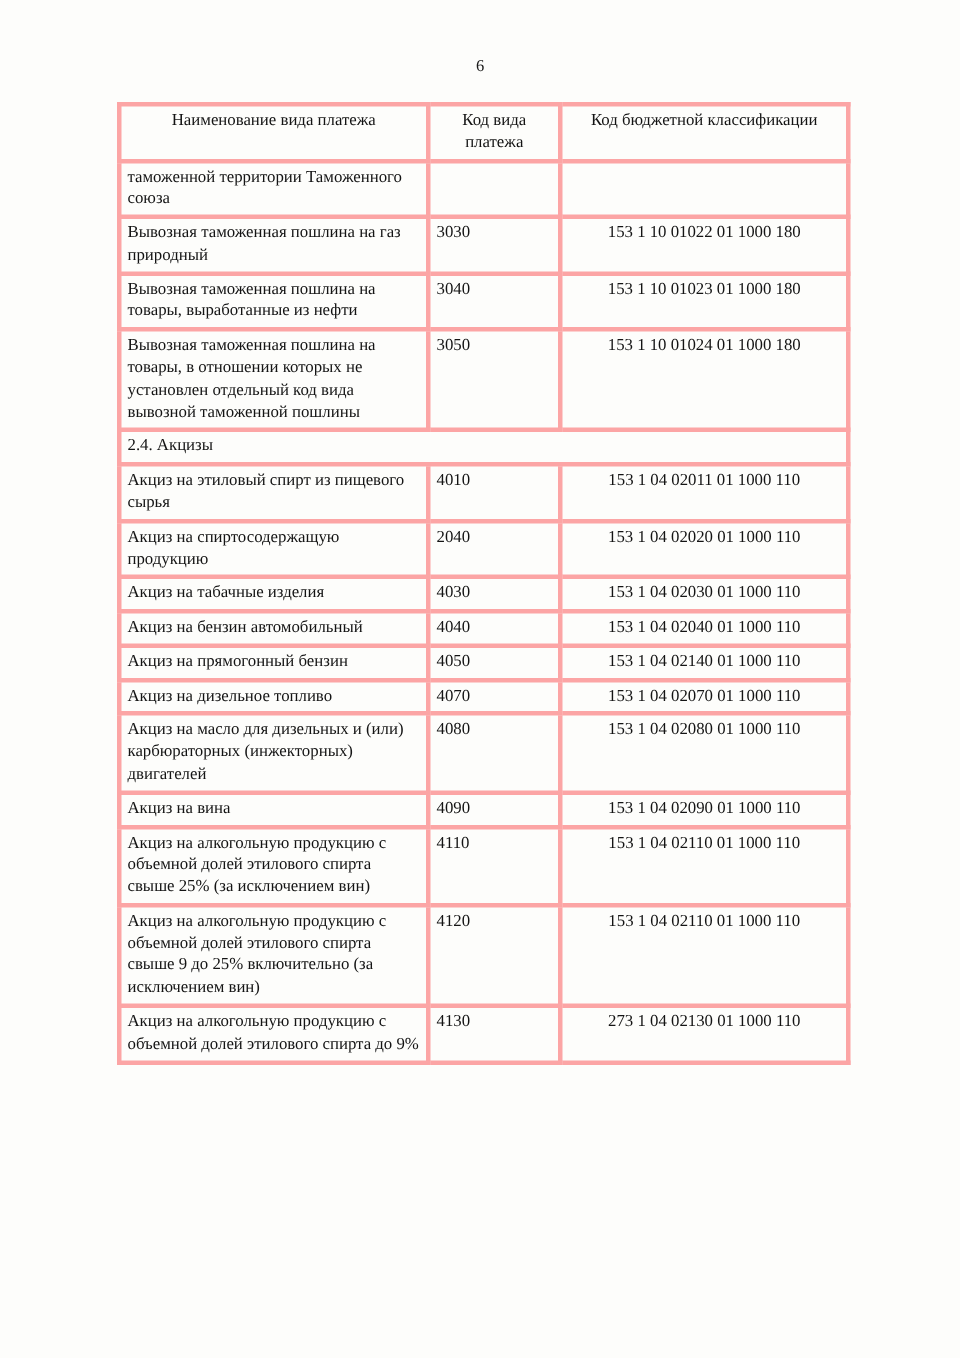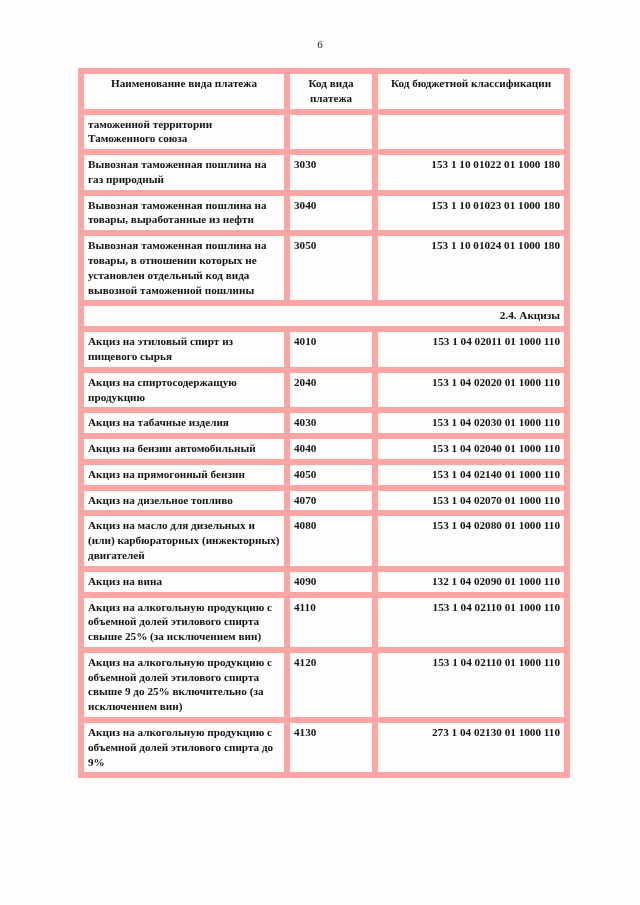--- a/index.html
+++ b/index.html
@@ -37,52 +37,51 @@
     top: 68px;
     left: 78px;
     width: 486px;
   }
   table.doc-table {
     border-collapse: collapse;
     width: 486px;
     table-layout: fixed;
   }
   table.doc-table td, table.doc-table th {
-    border: 6px solid #fca5a5;
+    border: 3px solid #fca5a5;
     vertical-align: top;
     padding: 2px 4px 3px 4px;
     font-size: 11.2px;
     line-height: 1.32;
     font-family: "Liberation Serif", "DejaVu Serif", serif;
     color: #141414;
-    font-weight: bold;
   }
   col.c1 { width: 206px; }
   col.c2 { width: 88px; }
   col.c3 { width: 192px; }
 
   th.head {
     text-align: center;
     font-weight: normal;
     padding: 5px 4px 6px 4px;
     font-size: 11.2px;
   }
   td.c-name {
     text-align: left;
     padding-left: 7px;
   }
   td.c-code {
     text-align: left;
   }
   td.c-budget {
-    text-align: right;
+    text-align: center;
     padding-left: 10px;
   }
   td.section {
-    text-align: right;
+    text-align: left;
     font-size: 11.2px;
     padding: 3px 0 4px 0;
   }
 </style>
 </head>
 <body>
 
 <div class="page">
 
   <div class="page-number">6</div>
@@ -156,21 +155,21 @@
             <td class="c-budget">153 1 04 02070 01 1000 110</td>
           </tr>
           <tr>
             <td class="c-name">Акциз на масло для дизельных и (или) карбюраторных (инжекторных) двигателей</td>
             <td class="c-code">4080</td>
             <td class="c-budget">153 1 04 02080 01 1000 110</td>
           </tr>
           <tr>
             <td class="c-name">Акциз на вина</td>
             <td class="c-code">4090</td>
-            <td class="c-budget">132 1 04 02090 01 1000 110</td>
+            <td class="c-budget">153 1 04 02090 01 1000 110</td>
           </tr>
           <tr>
             <td class="c-name">Акциз на алкогольную продукцию с объемной долей этилового спирта свыше 25% (за исключением вин)</td>
             <td class="c-code">4110</td>
             <td class="c-budget">153 1 04 02110 01 1000 110</td>
           </tr>
           <tr>
             <td class="c-name">Акциз на алкогольную продукцию с объемной долей этилового спирта свыше 9 до 25% включительно (за исключением вин)</td>
             <td class="c-code">4120</td>
             <td class="c-budget">153 1 04 02110 01 1000 110</td>

